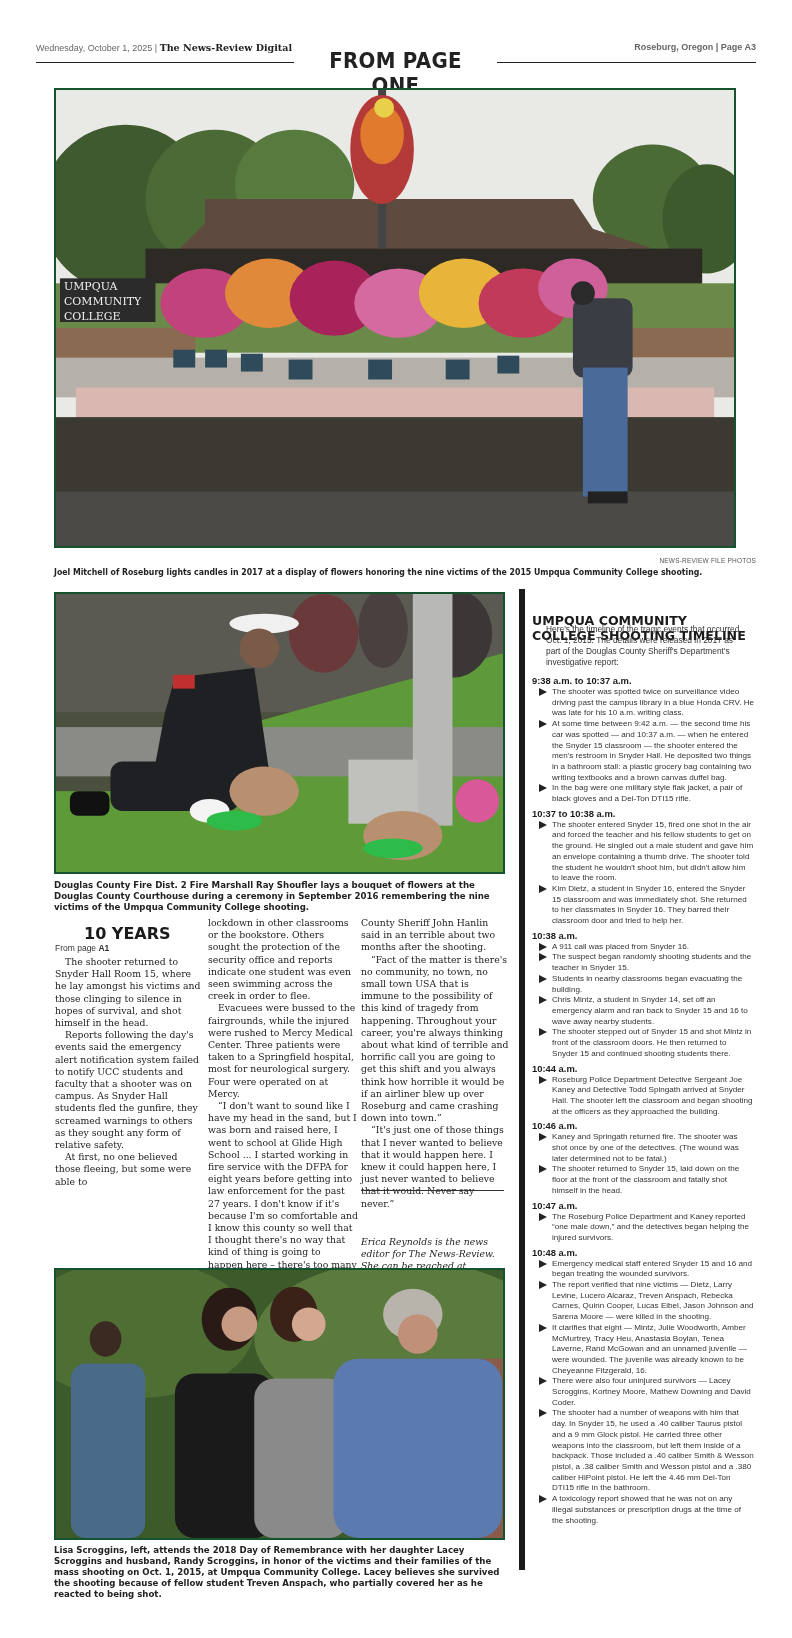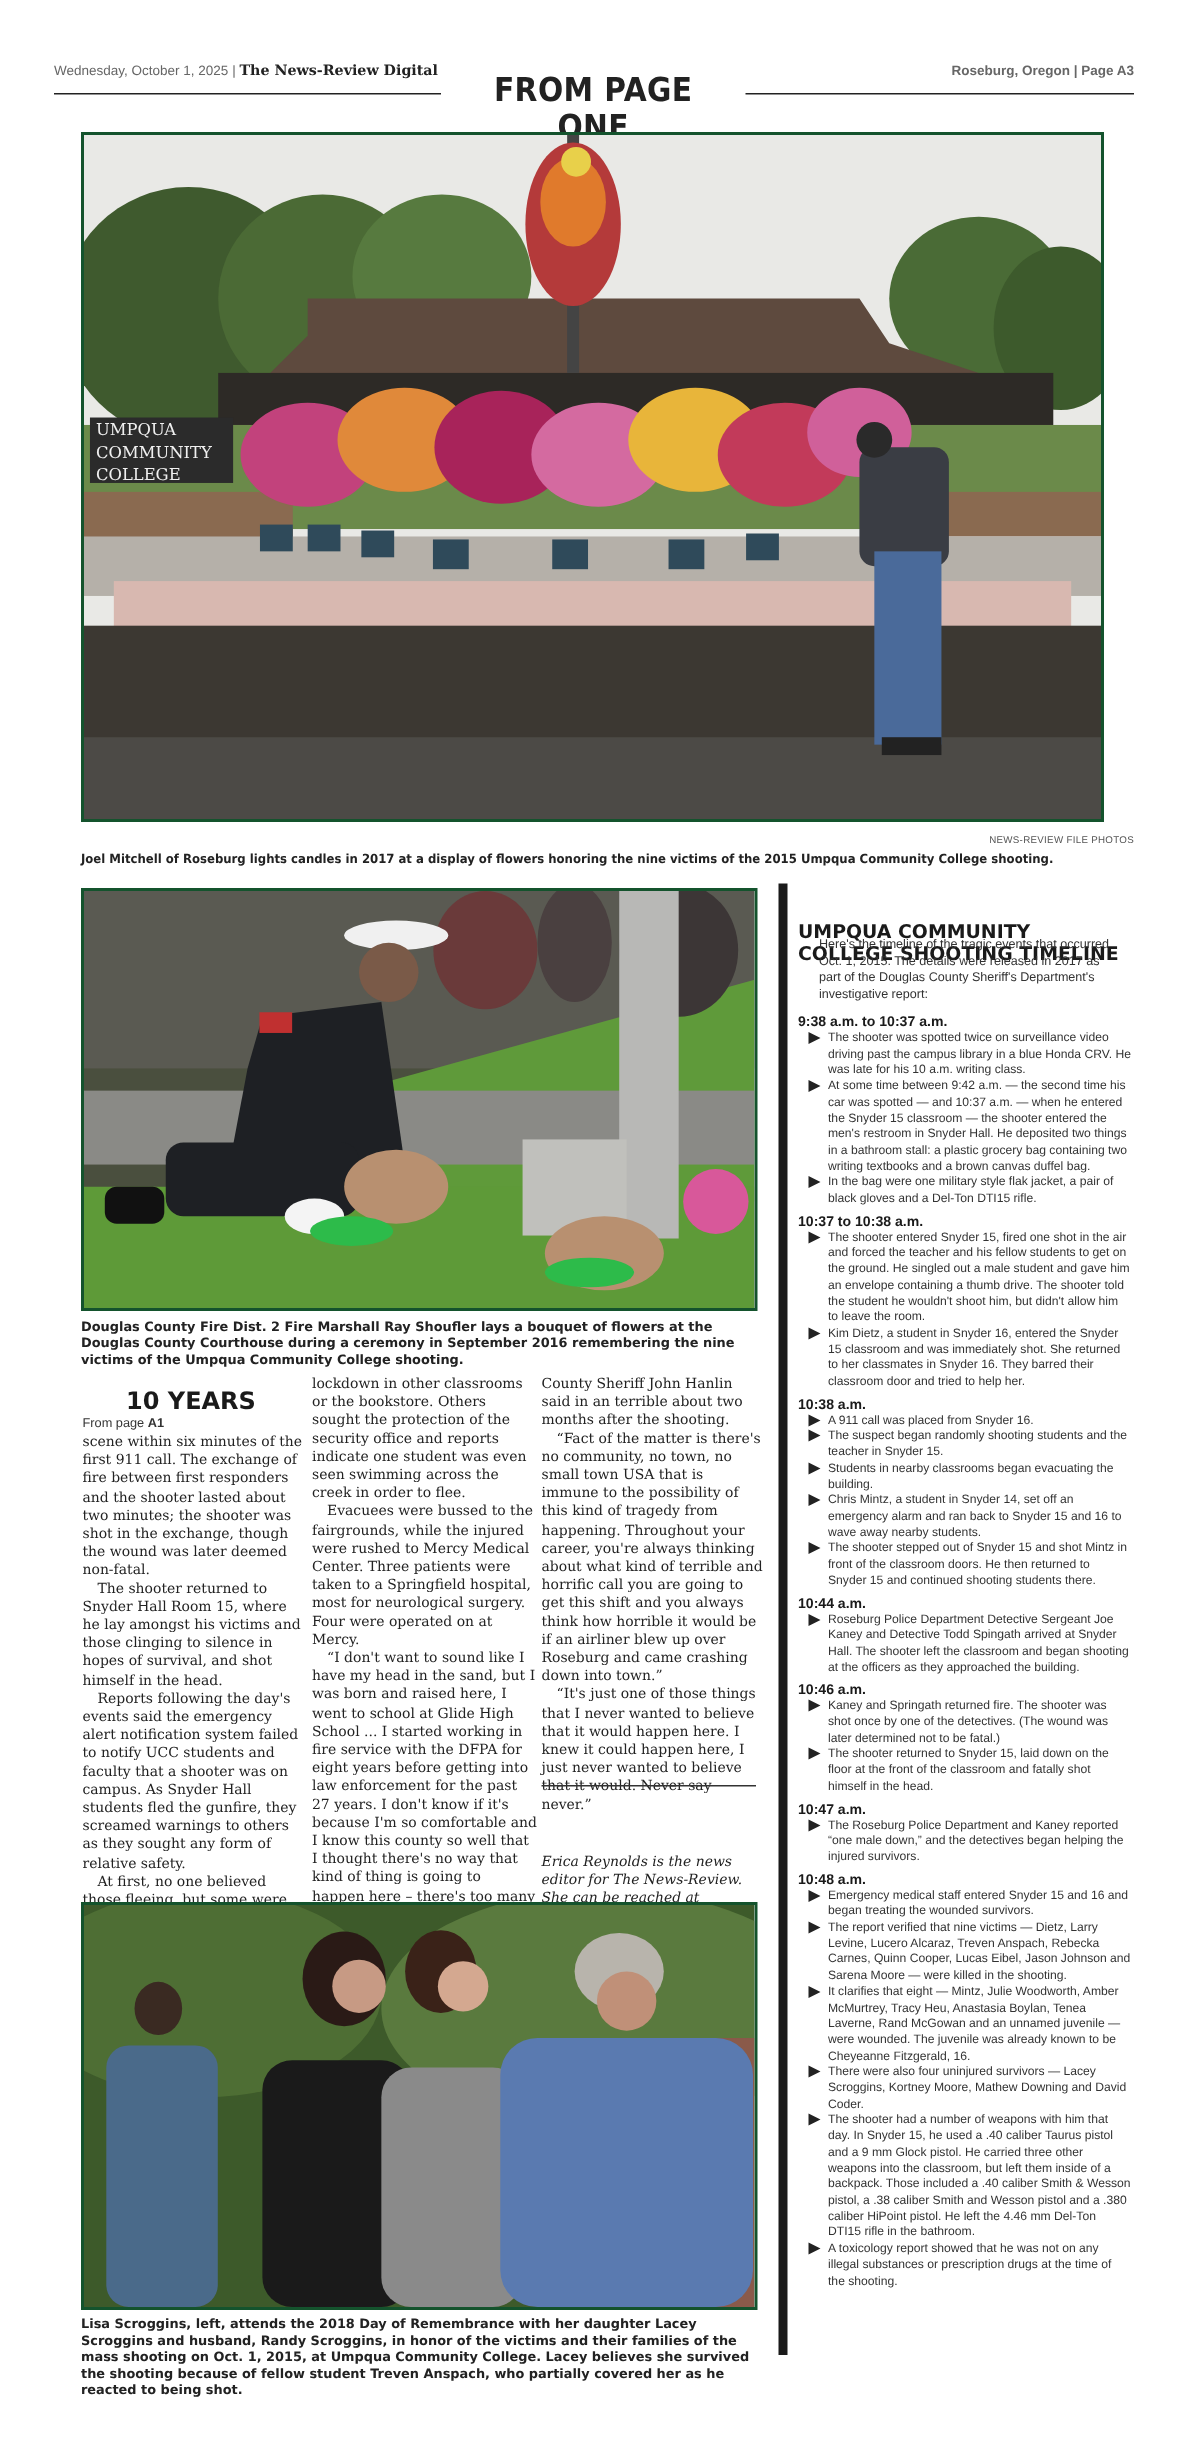--- a/index.html
+++ b/index.html
@@ -137,21 +137,20 @@
   </svg>
 </div>
 <div class="caption" style="left:54px; top:880px; width:455px;">Douglas County Fire Dist. 2 Fire Marshall Ray Shoufler lays a bouquet of flowers at the Douglas County Courthouse during a ceremony in September 2016 remembering the nine victims of the Umpqua Community College shooting.</div>
 
 <div class="story-head">10 YEARS</div>
 <div class="story-from">
   <span>From page </span><b>A1</b>
 </div>
 
 <div class="col" style="left:55px; top:956px; width:150px;">
-  <p class="first">scene within six minutes of the first 911 call. The exchange of fire between first responders and the shooter lasted about two minutes; the shooter was shot in the exchange, though the wound was later deemed non-fatal.</p>
   <p>The shooter returned to Snyder Hall Room 15, where he lay amongst his victims and those clinging to silence in hopes of survival, and shot himself in the head.</p>
   <p>Reports following the day's events said the emergency alert notification system failed to notify UCC students and faculty that a shooter was on campus. As Snyder Hall students fled the gunfire, they screamed warnings to others as they sought any form of relative safety.</p>
   <p>At first, no one believed those fleeing, but some were able to</p>
 </div>
 <div class="col" style="left:208px; top:917px; width:150px;">
   <p class="first">lockdown in other classrooms or the bookstore. Others sought the protection of the security office and reports indicate one student was even seen swimming across the creek in order to flee.</p>
   <p>Evacuees were bussed to the fairgrounds, while the injured were rushed to Mercy Medical Center. Three patients were taken to a Springfield hospital, most for neurological surgery. Four were operated on at Mercy.</p>
   <p>“I don't want to sound like I have my head in the sand, but I was born and raised here, I went to school at Glide High School ... I started working in fire service with the DFPA for eight years before getting into law enforcement for the past 27 years. I don't know if it's because I'm so comfortable and I know this county so well that I thought there's no way that kind of thing is going to happen here – there's too many good people here,” Douglas</p>
 </div>
 <div class="col" style="left:361px; top:917px; width:148px;">

